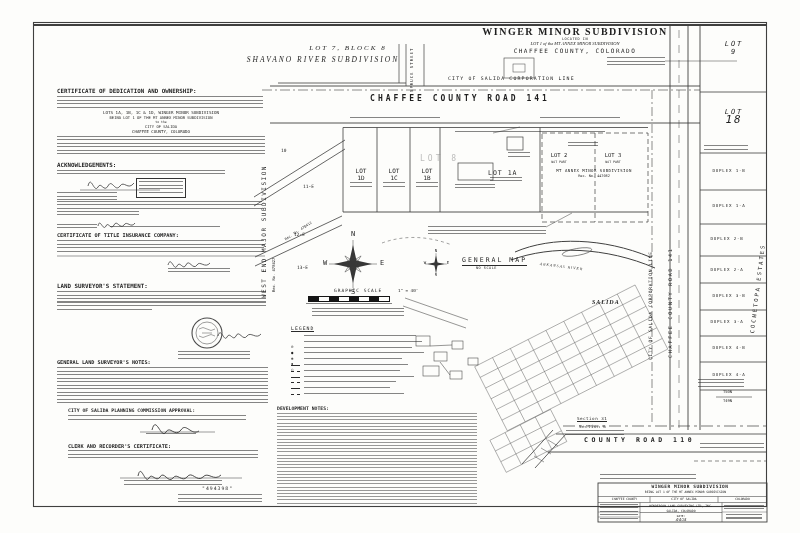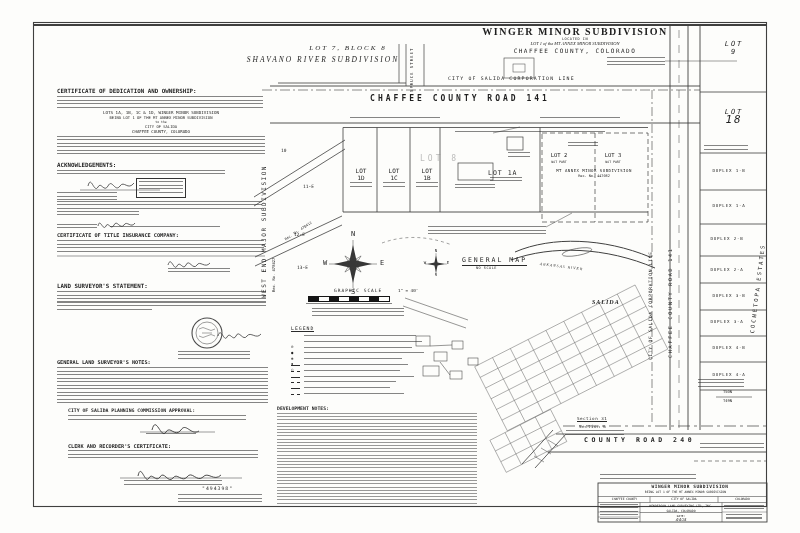--- a/index.html
+++ b/index.html
@@ -364,21 +364,21 @@
   </div>
 
   <div class="a m b" style="left:277px;top:406px;font-size:4.8px;">DEVELOPMENT NOTES:</div>
   <div class="a lt2" style="left:277px;top:413px;width:200px;height:92px;"></div>
 
   <div class="a lt" style="left:428px;top:226px;width:118px;height:11px;"></div>
 
   <div class="a m" style="left:577px;top:416px;font-size:4.2px;letter-spacing:.5px;border-bottom:.5px solid #2a2a2a;">Section 31</div>
   <div class="a m" style="left:579px;top:424px;font-size:4.2px;letter-spacing:.5px;">Section 6</div>
   <div class="a lt" style="left:566px;top:430px;width:58px;height:6px;"></div>
-  <div class="a m" style="left:584px;top:436px;font-size:6.5px;letter-spacing:3.5px;font-weight:600;">COUNTY ROAD 240</div>
+  <div class="a m" style="left:584px;top:436px;font-size:6.5px;letter-spacing:3.5px;font-weight:600;">COUNTY ROAD 110</div>
   <div class="a m" style="left:723px;top:389px;font-size:3.8px;">T50N</div>
   <div class="a m" style="left:723px;top:398px;font-size:3.8px;">T49N</div>
   <div class="a lt" style="left:700px;top:443px;width:64px;height:5px;"></div>
 
   <div class="a c" style="left:720px;top:40px;width:28px;line-height:8px;">
     <div class="m i" style="font-size:7px;letter-spacing:2px;">LOT</div>
     <div class="m i" style="font-size:7px;letter-spacing:2px;">9</div>
   </div>
   <div class="a c" style="left:720px;top:108px;width:28px;line-height:8px;">
     <div class="m i" style="font-size:7px;letter-spacing:2px;">LOT</div>

